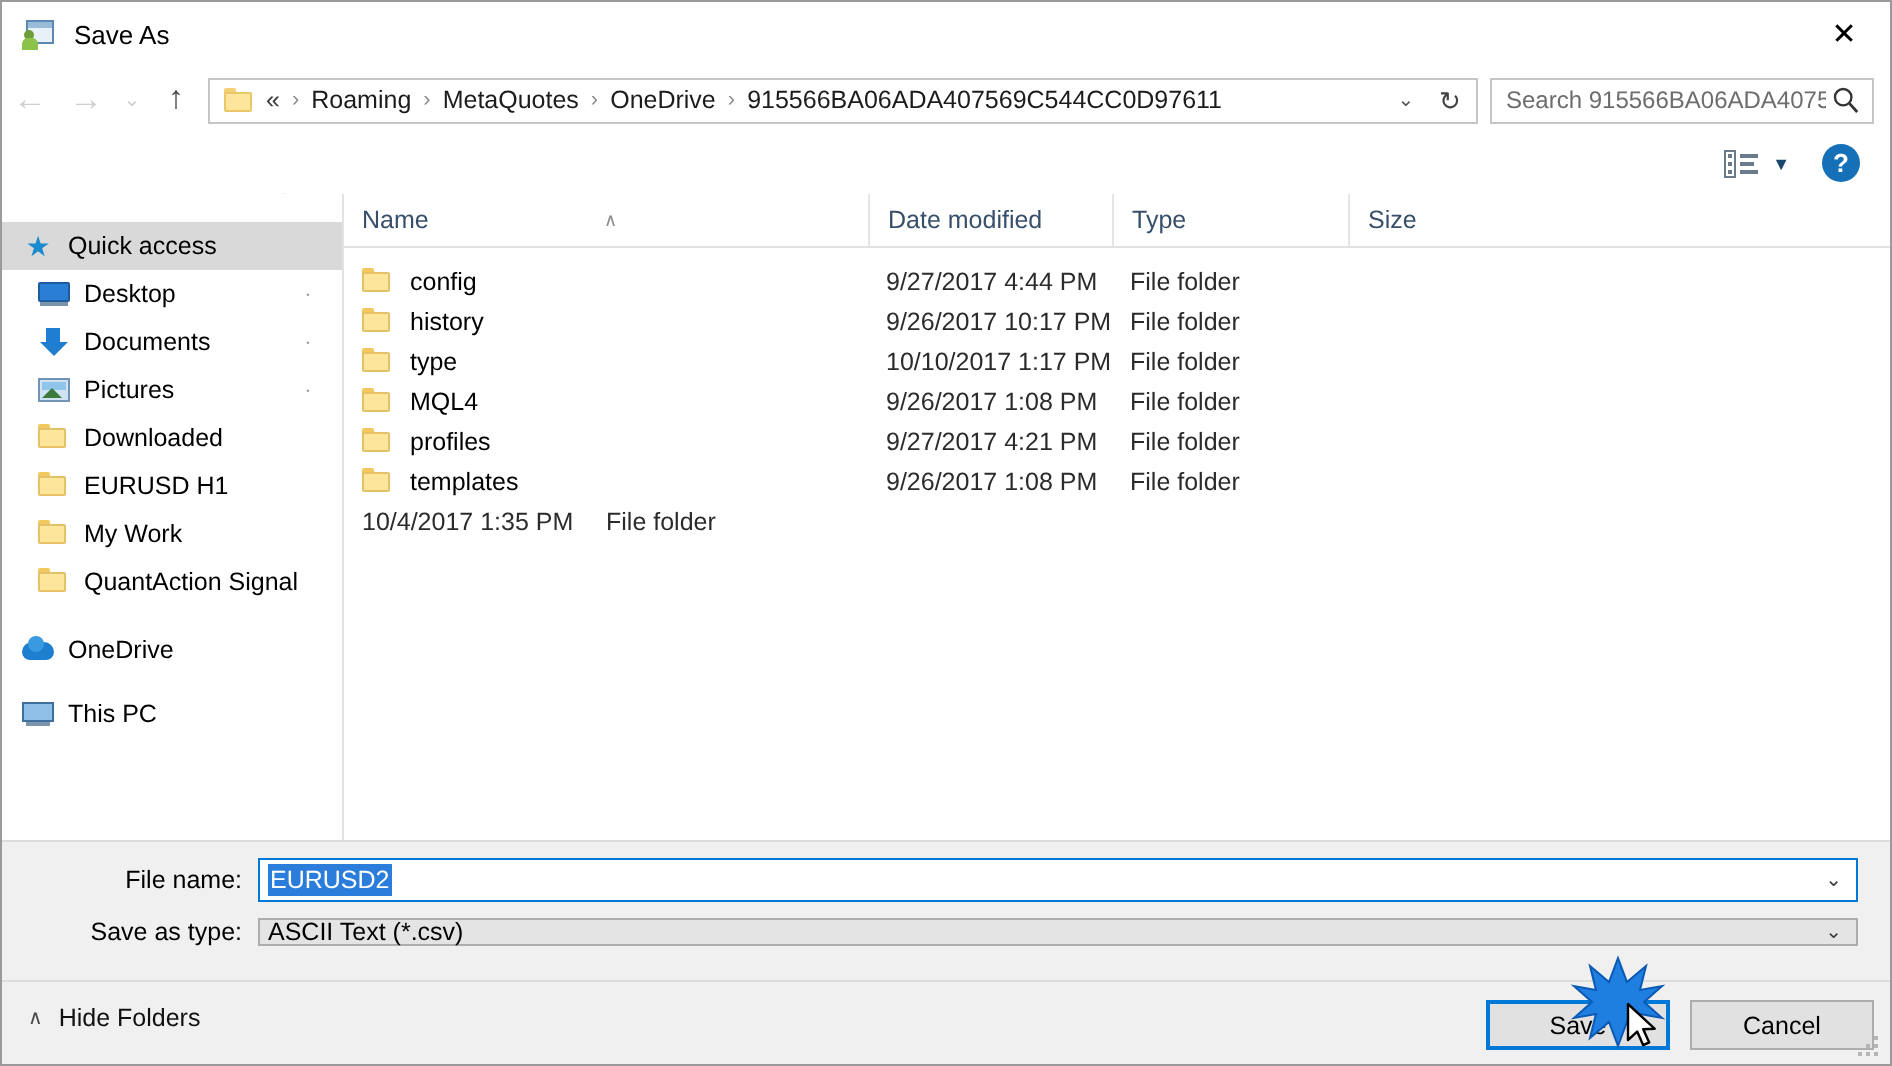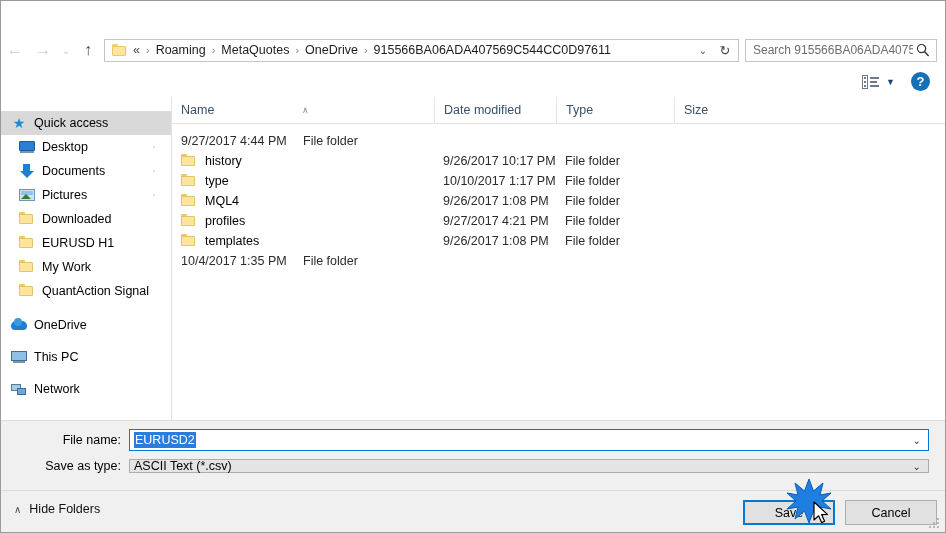--- a/index.html
+++ b/index.html
@@ -255,20 +255,30 @@
   .cursor {
     position: absolute; left: 812px; top: 500px; width: 18px; height: 26px;
     pointer-events: none;
   }
 </style>
 </head>
 <body>
 
 <div id="dialog">
 
+  <div class="titlebar">
+    <div class="title-icon">
+      <div class="tiwin"></div>
+        <div class="tibar"></div>
+      <div class="tihead"></div>
+        <div class="tibody"></div>
+    </div>
+    <div class="title-text">Save As</div>
+    <div class="close-btn">✕</div>
+  </div>
 
   <div class="navbar">
     <div class="navbtn">←</div>
     <div class="navbtn">→</div>
     <div class="navbtn recent">⌄</div>
     <div class="navbtn up">↑</div>
 
     <div class="crumbbar">
       <div class="crumb-folder">
         <div class="ftab"></div>
@@ -403,27 +413,20 @@
       <div class="nav-item group">
         <div class="ni-icon ic-pc">
             <div class="scr"></div>
             <div class="base"></div>
           </div>
         <span class="nav-label">This PC</span>
       </div>
 
       <div style="height:8px"></div>
 
-      <div class="nav-item group">
-        <div class="ni-icon ic-net">
-            <div class="p1"></div>
-            <div class="p2"></div>
-          </div>
-        <span class="nav-label">Network</span>
-      </div>
     </div>
 
     <div class="splitter"></div>
 
     <div class="filelist">
       <div class="colheaders">
         <div class="colh" style="width:262px">
           <span>Name</span>
           <span class="sortmark">∧</span>
         </div>
@@ -434,20 +437,27 @@
           <span>Type</span>
         </div>
         <div class="colh" style="width:80px">
           <span>Size</span>
         </div>
       </div>
 
       <div style="height:7px"></div>
 
       <div class="row">
+        <div class="cell-name" style="width:262px">
+          <div class="ni-icon ic-folder">
+              <div class="ftab"></div>
+              <div class="fbody"></div>
+            </div>
+          <span>config</span>
+        </div>
         <div class="cell" style="width:122px">9/27/2017 4:44 PM</div>
         <div class="cell" style="width:118px">File folder</div>
         <div class="cell" style="width:80px"></div>
       </div>
 
       <div class="row">
         <div class="cell-name" style="width:262px">
           <div class="ni-icon ic-folder">
               <div class="ftab"></div>
               <div class="fbody"></div>

